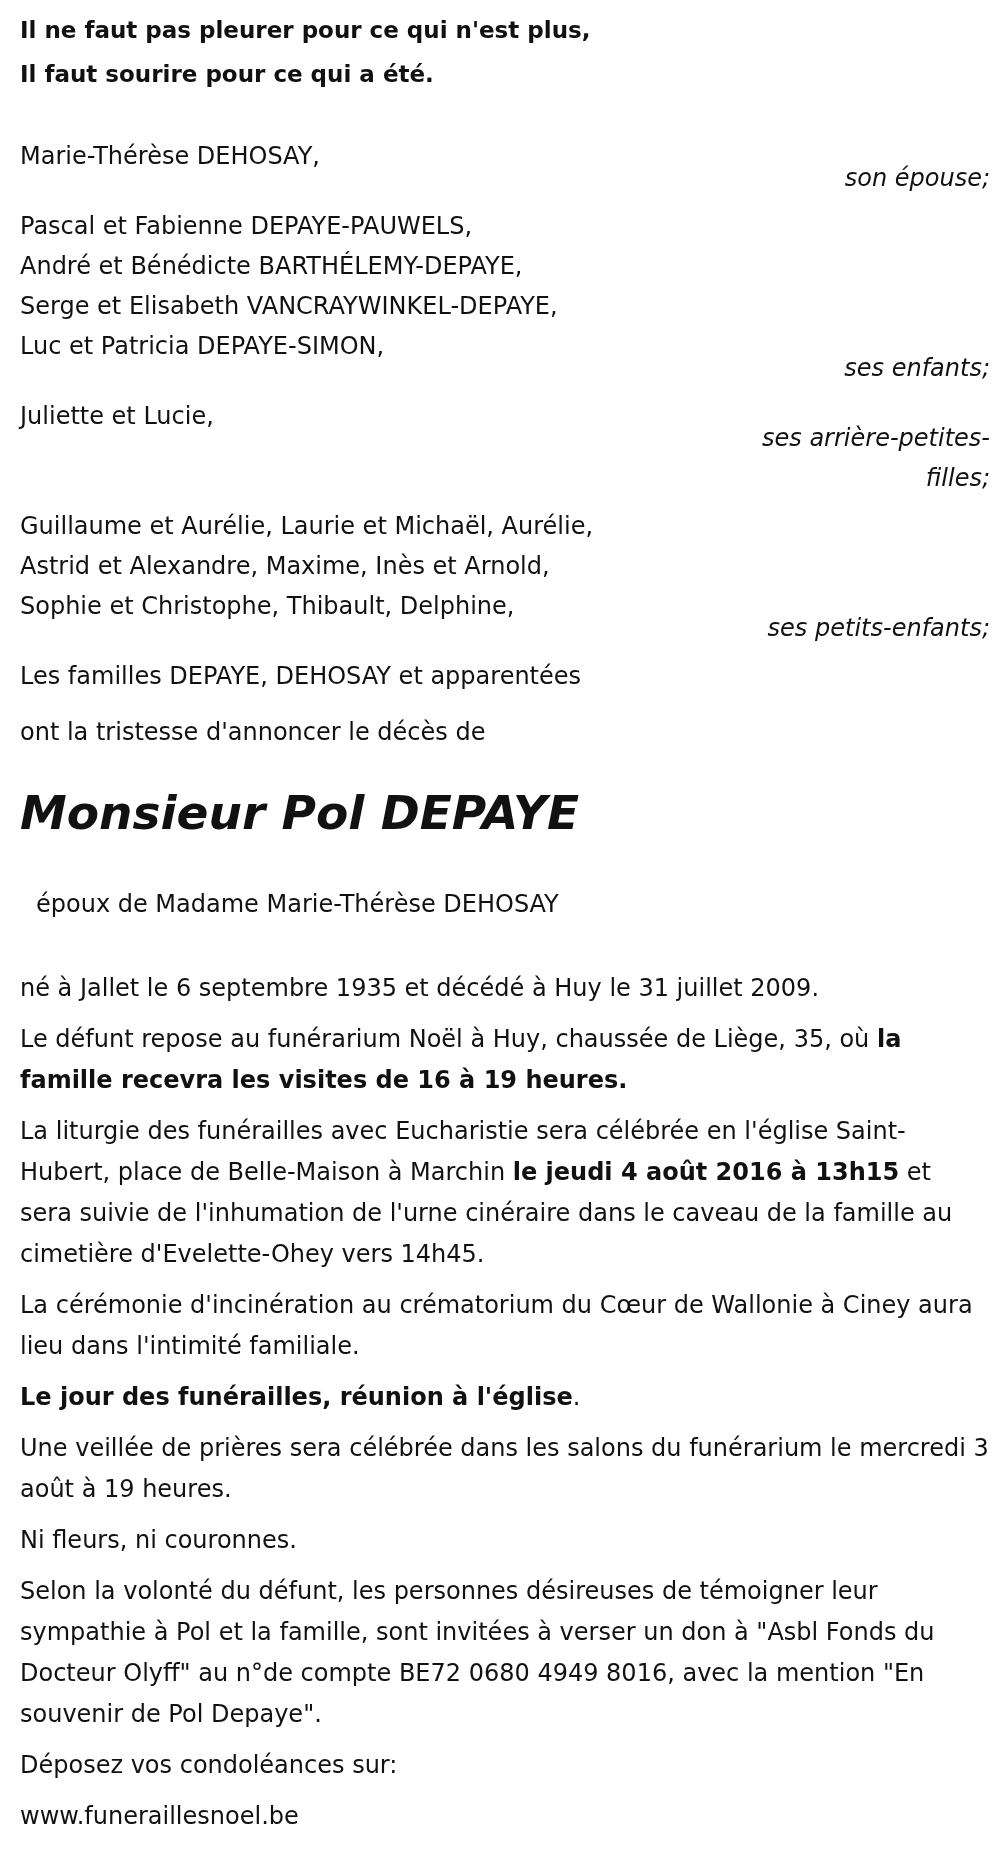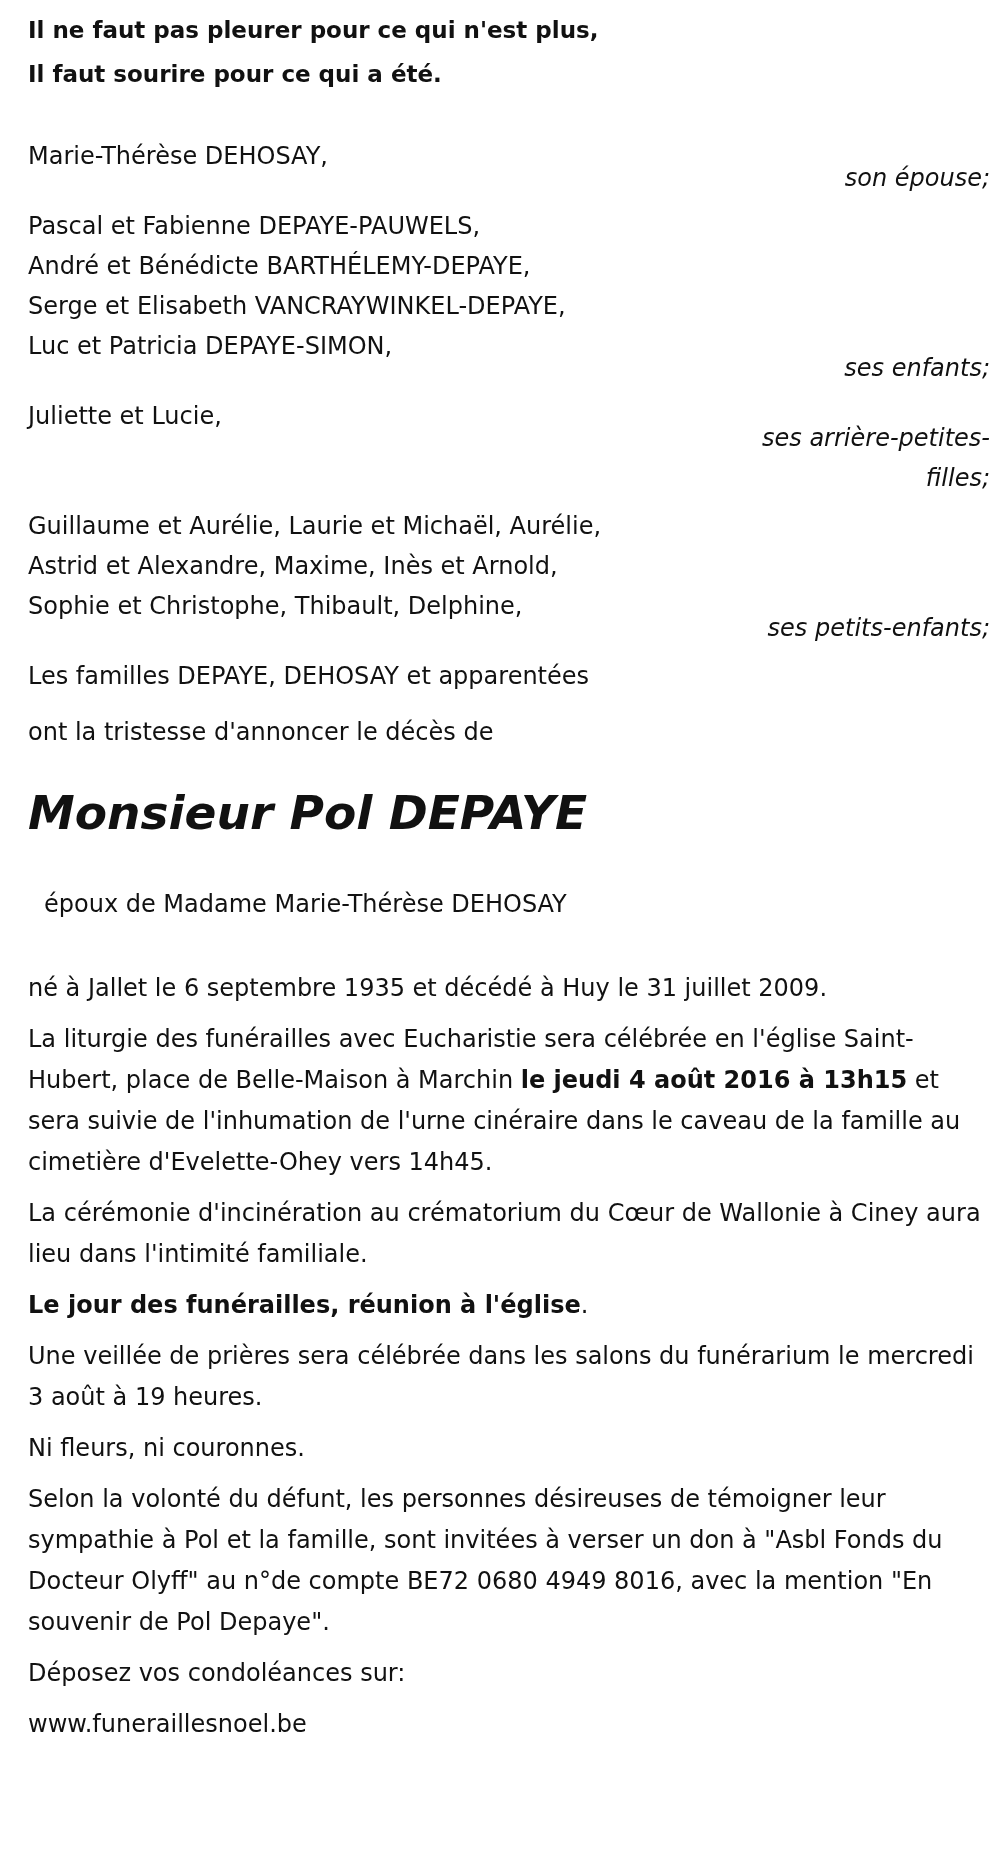--- a/index.html
+++ b/index.html
@@ -4,21 +4,21 @@
   <style>
     html, body { margin: 0; padding: 0; background: #ffffff; }
     body {
       width: 1000px;
       min-height: 1866px;
       font-family: "DejaVu Sans", "Liberation Sans", sans-serif;
       color: #111111;
       font-size: 24px;
       line-height: 40px;
     }
-    .page { padding: 0 10px 0 28px; }
+    .page { padding: 0 10px 0 20px; }
     .quote { font-weight: bold; font-size: 23px; margin: 0; line-height: 44px; }
     .quote.first { padding-top: 8px; }
     .quote.second { margin-bottom: 40px; }
     .fam-block { display: flex; flex-direction: column; margin-bottom: 2px; }
     .fam-names div { line-height: 40px; }
     .fam-role {
       align-self: flex-end;
       font-style: italic;
       text-align: right;
       line-height: 40px;
@@ -82,20 +82,21 @@
 
   <div class="families">Les familles DEPAYE, DEHOSAY et apparentées</div>
   <div class="announce">ont la tristesse d'annoncer le décès de</div>
 
   <h1 class="deceased-name">Monsieur Pol DEPAYE</h1>
 
   <div class="spouse">époux de Madame Marie-Thérèse DEHOSAY</div>
 
   <p class="body">né à Jallet le 6 septembre 1935 et décédé à Huy le 31 juillet 2009.</p>
 
+  <p class="body"><span>Le défunt repose au funérarium Noël à Huy, chaussée de Liège, 35, où </span><b>la famille recevra les visites de 16 à 19 heures.</b></p>
 
   <p class="body"><span>La liturgie des funérailles avec Eucharistie sera célébrée en l'église Saint-Hubert, place de Belle-Maison à Marchin </span><b>le jeudi 4 août 2016 à 13h15</b><span> et sera suivie de l'inhumation de l'urne cinéraire dans le caveau de la famille au cimetière d'Evelette-Ohey vers 14h45.</span></p>
 
   <p class="body">La cérémonie d'incinération au crématorium du Cœur de Wallonie à Ciney aura lieu dans l'intimité familiale.</p>
 
   <p class="body"><b>Le jour des funérailles, réunion à l'église</b><span>.</span></p>
 
   <p class="body">Une veillée de prières sera célébrée dans les salons du funérarium le mercredi 3 août à 19 heures.</p>
 
   <p class="body">Ni fleurs, ni couronnes.</p>

